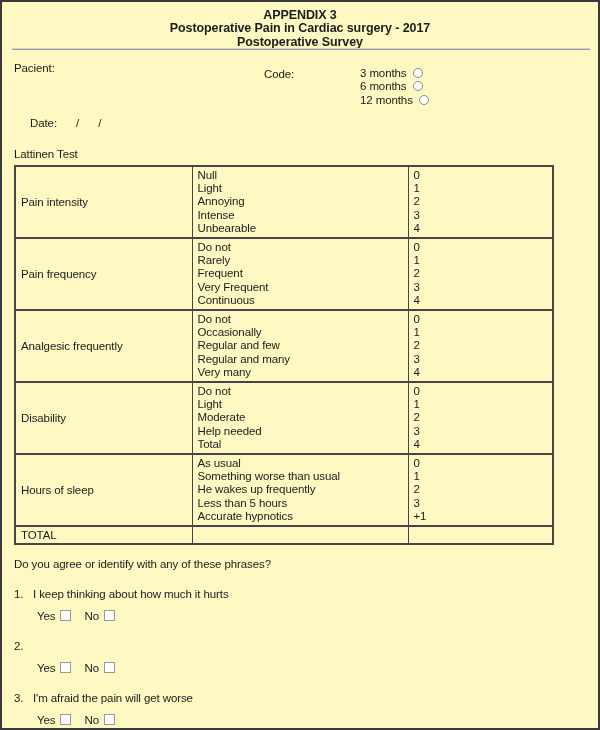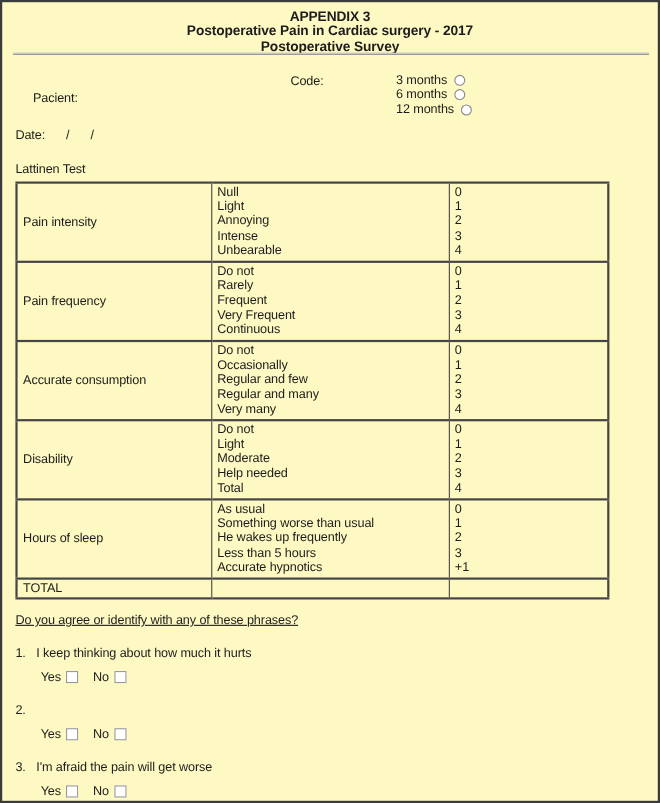--- a/index.html
+++ b/index.html
@@ -14,51 +14,51 @@
     font-size: 11.5px;
     letter-spacing: -0.1px;
     overflow: hidden;
   }
   
   .header { position: absolute; top: 7px; left: 0; right: 0; text-align: center; }
   .header div { font-weight: bold; font-size: 12.5px; line-height: 13.4px; }
   .rule { position: absolute; top: 46px; left: 10px; right: 8px; height: 2px;
           background: #9a9a9a; border-top: 1px solid #cfcfcf; }
   
-  .patient-label { position: absolute; left: 12px; top: 82px; margin-left: 16px; }
+  .patient-label { position: absolute; left: 12px; top: 60px; }
   .code-label { position: absolute; left: 262px; top: 66px; }
   .months { position: absolute; left: 358px; top: 64px; }
   .month-row { display: flex; align-items: center; height: 13.5px; }
   .month-row .m-label { display: inline-block; }
   .radio {
     display: inline-block; width: 10px; height: 10px;
     border: 1px solid #8a8a8a; border-radius: 50%;
     margin-left: 6px; background: #fff;
   }
   
-  .date-row { position: absolute; left: 12px; top: 115px; }
+  .date-row { position: absolute; left: 28px; top: 115px; }
   .slash { display: inline-block; margin-left: 16px; }
   
   .lattinen-title { position: absolute; left: 12px; top: 146px; font-weight: normal; }
   .lattinen-table {
     position: absolute; left: 12px; top: 163px;
     width: 538px; table-layout: fixed;
     border-collapse: collapse;
     font-size: 11.5px;
   }
   .lattinen-table td { border: 1px solid #454545; border-top-width: 2px; border-bottom-width: 2px;
     padding: 2px 5px; vertical-align: top; }
   .lattinen-table { border: 2px solid #454545; }
   .lattinen-table td.cat { vertical-align: middle; }
   .col-cat { width: 177px; } .col-items { width: 216px; } .col-scores { width: 145px; }
   .lattinen-table td div { line-height: 13.2px; }
   .total-row td { height: 18px; vertical-align: middle; padding-top: 1px; padding-bottom: 1px; }
   
   .questions { position: absolute; left: 12px; top: 556px; right: 12px; }
-  .q-intro { line-height: 13px; text-decoration: underline; }
+  .q-intro { line-height: 13px; }
   .q-line { margin-top: 17px; line-height: 13px; display: flex; }
   .q-num { display: inline-block; width: 19px; flex: 0 0 19px; }
   .yn-line { margin-top: 9px; padding-left: 23px; display: flex; align-items: flex-start; height: 13px; }
   .checkbox {
     display: inline-block; width: 11px; height: 11px;
     border: 1px solid #9a9a9a; background: #fff;
     margin-left: 5px;
   }
   .no-label { margin-left: 13px; }
 </style>
@@ -135,21 +135,21 @@
           </td>
           <td class="scores">
             <div>0</div>
             <div>1</div>
             <div>2</div>
             <div>3</div>
             <div>4</div>
           </td>
         </tr>
         <tr>
-          <td class="cat">Accurate consumption</td>
+          <td class="cat">Analgesic frequently</td>
           <td class="items">
             <div>Do not</div>
             <div>Occasionally</div>
             <div>Regular and few</div>
             <div>Regular and many</div>
             <div>Very many</div>
           </td>
           <td class="scores">
             <div>0</div>
             <div>1</div>

